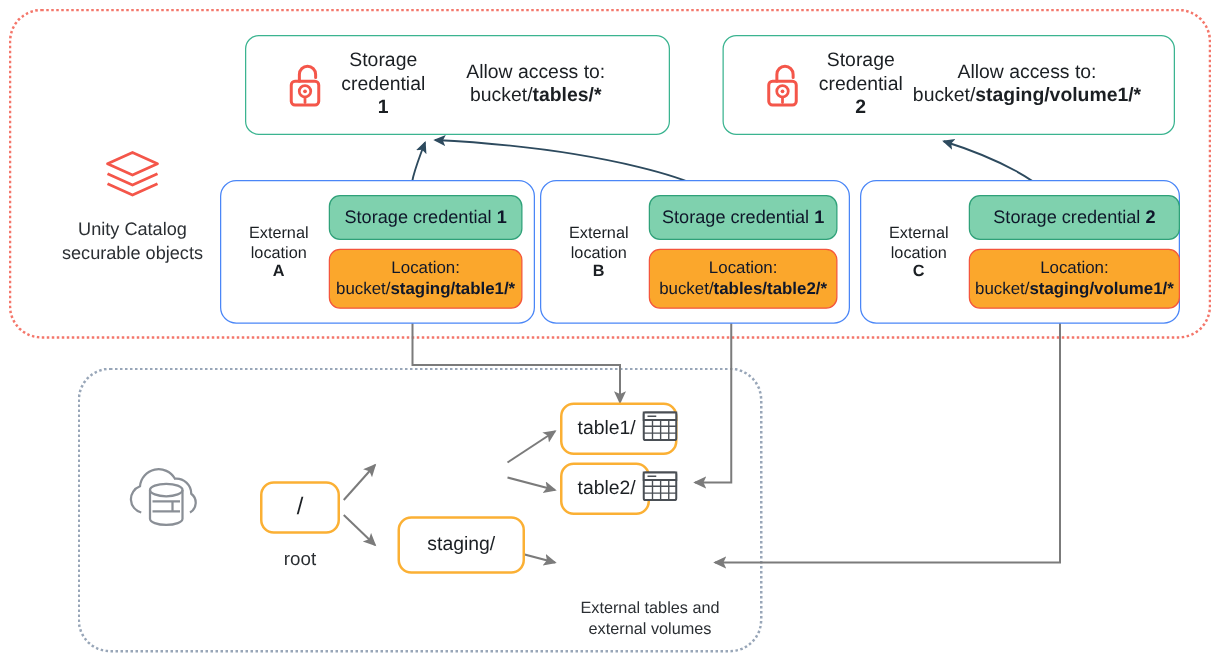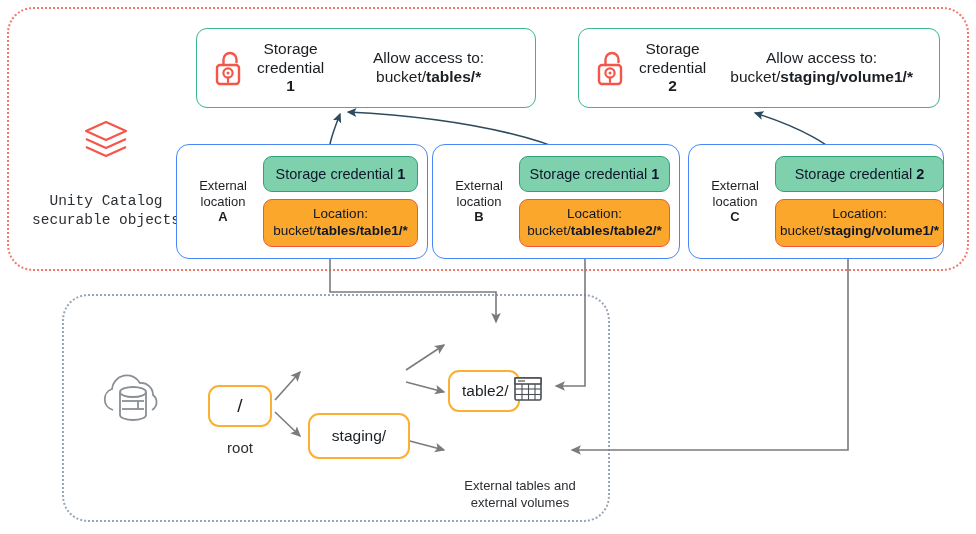--- a/index.html
+++ b/index.html
@@ -34,21 +34,21 @@
 
   .node { position: absolute; z-index: 3; }
 
   
   .cred-card {
     background: #ffffff;
     border: 1.6px solid #3bb490;
     border-radius: 11px;
     display: flex;
     align-items: center;
-    padding: 0 10px;
+    padding: 0 26px;
   }
   .cred-lock { width: 46px; flex: 0 0 46px; display: flex; justify-content: center; }
   .cred-title {
     flex: 0 0 auto;
     text-align: center;
     font-size: 15.5px;
     color: #1b1f23;
     line-height: 1.22;
     padding: 0 8px 0 4px;
   }
@@ -113,23 +113,22 @@
   
   .legend {
     position: absolute;
     text-align: center;
     z-index: 3;
   }
   .legend-text {
     font-size: 14.5px;
     color: #2b2f33;
     line-height: 1.28;
-    margin-top: 24px;
+    margin-top: 6px;
     white-space: nowrap;
-    font-family: Liberation Mono, monospace;
   }
 
   
   .tree-box {
     background: #ffffff;
     border: 2px solid #fbb034;
     border-radius: 11px;
     display: flex;
     align-items: center;
     justify-content: center;
@@ -253,21 +252,21 @@
       <span>External</span><br>
       <span>location</span>
       <b>A</b>
     </div>
     <div class="extloc-stack">
       <div class="chip-green">
         <span>Storage credential </span><b>1</b>
       </div>
       <div class="chip-orange">
         <span>Location:</span><br>
-        <span>bucket/</span><b>tables/table1/*</b>
+        <span>bucket/</span><b>staging/table1/*</b>
       </div>
     </div>
   </div>
 
   <div class="node extloc-card" style="left:432px; top:144px; width:248px; height:115px;">
     <div class="extloc-label">
       <span>External</span><br>
       <span>location</span>
       <b>B</b>
     </div>
@@ -314,24 +313,41 @@
     </span>
   </div>
 
   <div class="node tree-box root" style="left:208px; top:385px; width:64px; height:42px;">
     <span>/</span>
   </div>
   <div class="caption" style="left:208px; top:438px; width:64px;">
     <span style="font-size:15px;">root</span>
   </div>
 
-  <div class="node tree-box" style="left:308px; top:413px; width:102px; height:46px;">
+  <div class="node tree-box" style="left:318px; top:413px; width:102px; height:46px;">
     <span>staging/</span>
   </div>
 
+  <div class="node tree-box leaf" style="left:448px; top:322px; width:94px; height:42px;">
+    <span class="leaf-label">table1/</span>
+    <span>
+      <svg width="30" height="28" viewBox="0 0 30 28">
+        <rect x="2" y="3" width="26" height="22" rx="1.5" fill="#ffffff" stroke="#4a4f55" stroke-width="1.6"></rect>
+        <rect x="2" y="3" width="26" height="6" fill="#ffffff" stroke="#4a4f55" stroke-width="1.6"></rect>
+        <path d="M5 6 H12" stroke="#4a4f55" stroke-width="1.2"></path>
+        <g stroke="#4a4f55" stroke-width="1.1">
+          <path d="M2 14 H28"></path>
+            <path d="M2 19.5 H28"></path>
+          <path d="M9 9 V25"></path>
+            <path d="M15.5 9 V25"></path>
+            <path d="M22 9 V25"></path>
+        </g>
+      </svg>
+    </span>
+  </div>
 
   <div class="node tree-box leaf" style="left:448px; top:370px; width:72px; height:42px;">
     <span class="leaf-label">table2/</span>
     <span>
       <svg width="30" height="28" viewBox="0 0 30 28">
         <rect x="2" y="3" width="26" height="22" rx="1.5" fill="#ffffff" stroke="#4a4f55" stroke-width="1.6"></rect>
         <rect x="2" y="3" width="26" height="6" fill="#ffffff" stroke="#4a4f55" stroke-width="1.6"></rect>
         <path d="M5 6 H12" stroke="#4a4f55" stroke-width="1.2"></path>
         <g stroke="#4a4f55" stroke-width="1.1">
           <path d="M2 14 H28"></path>

